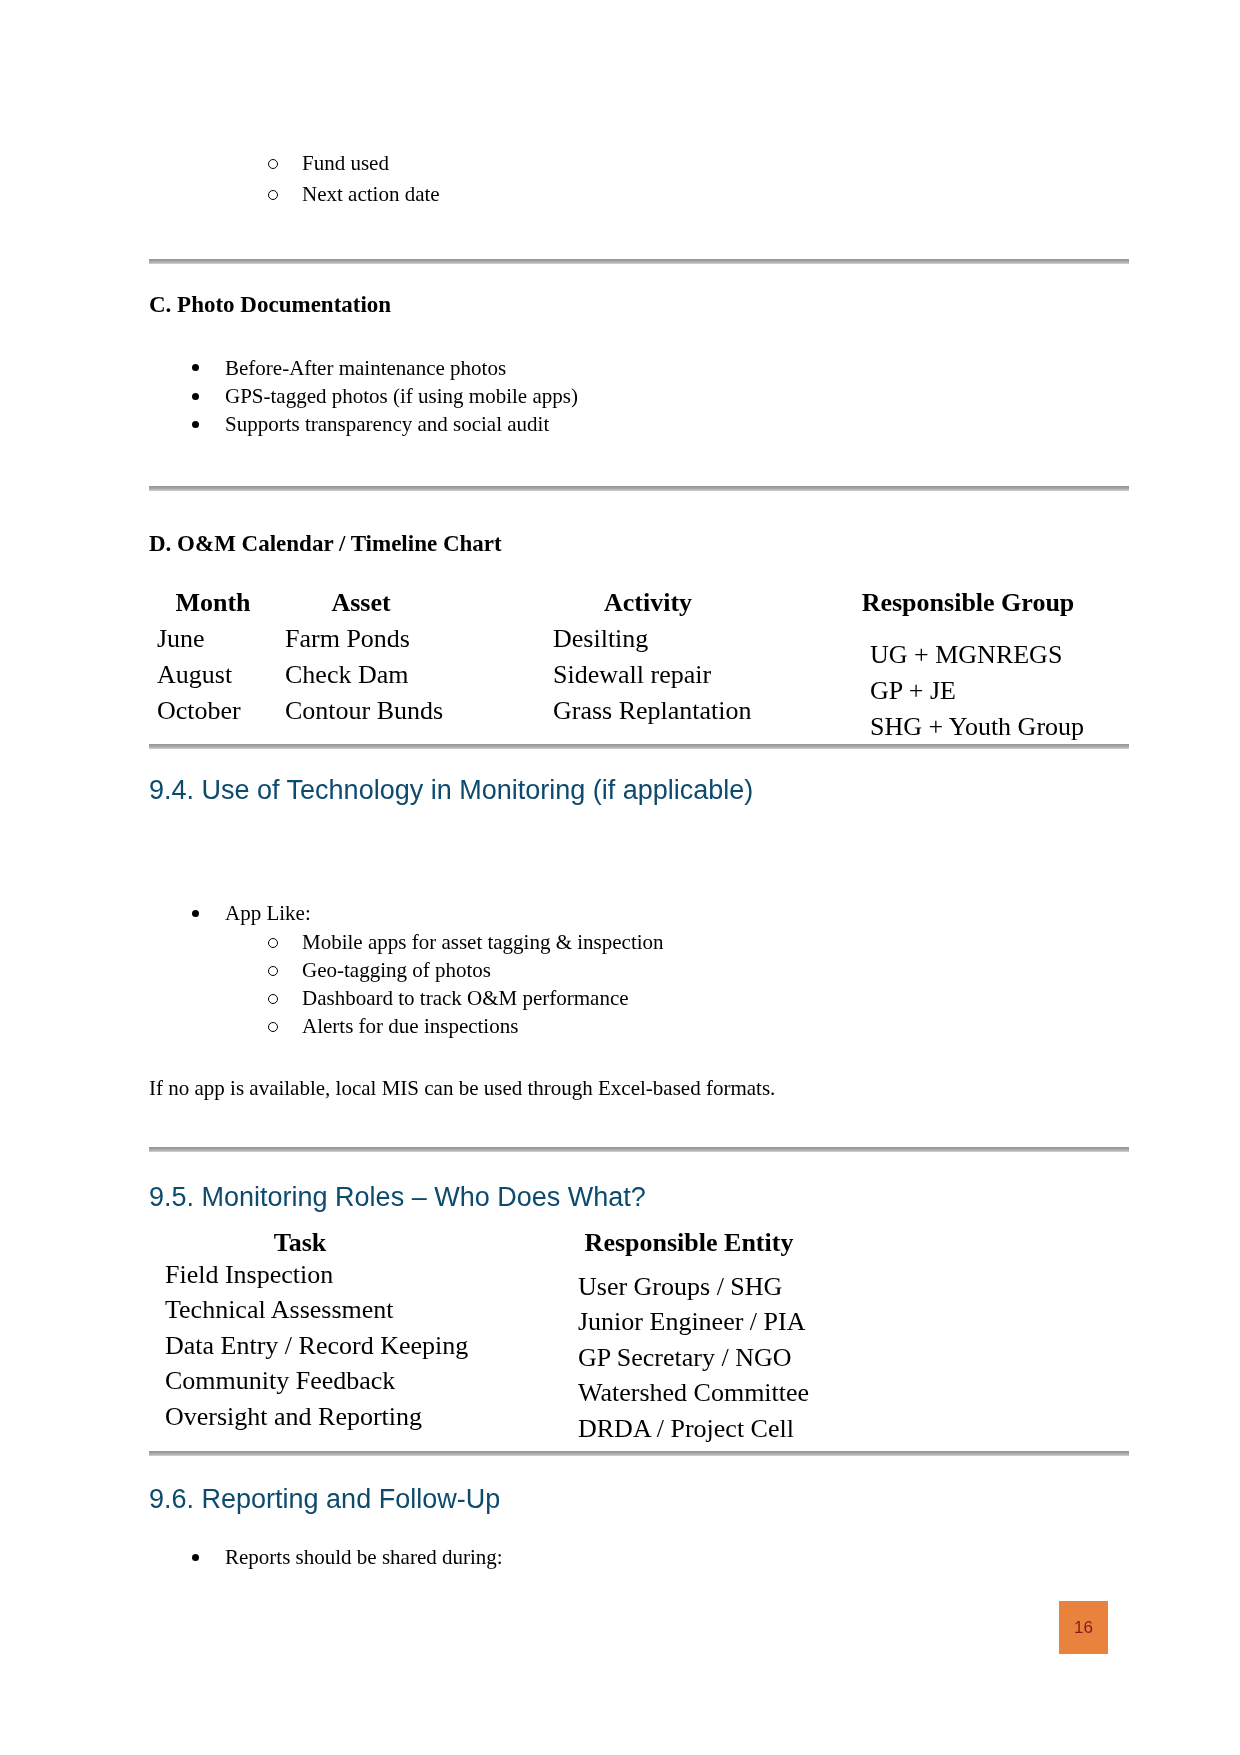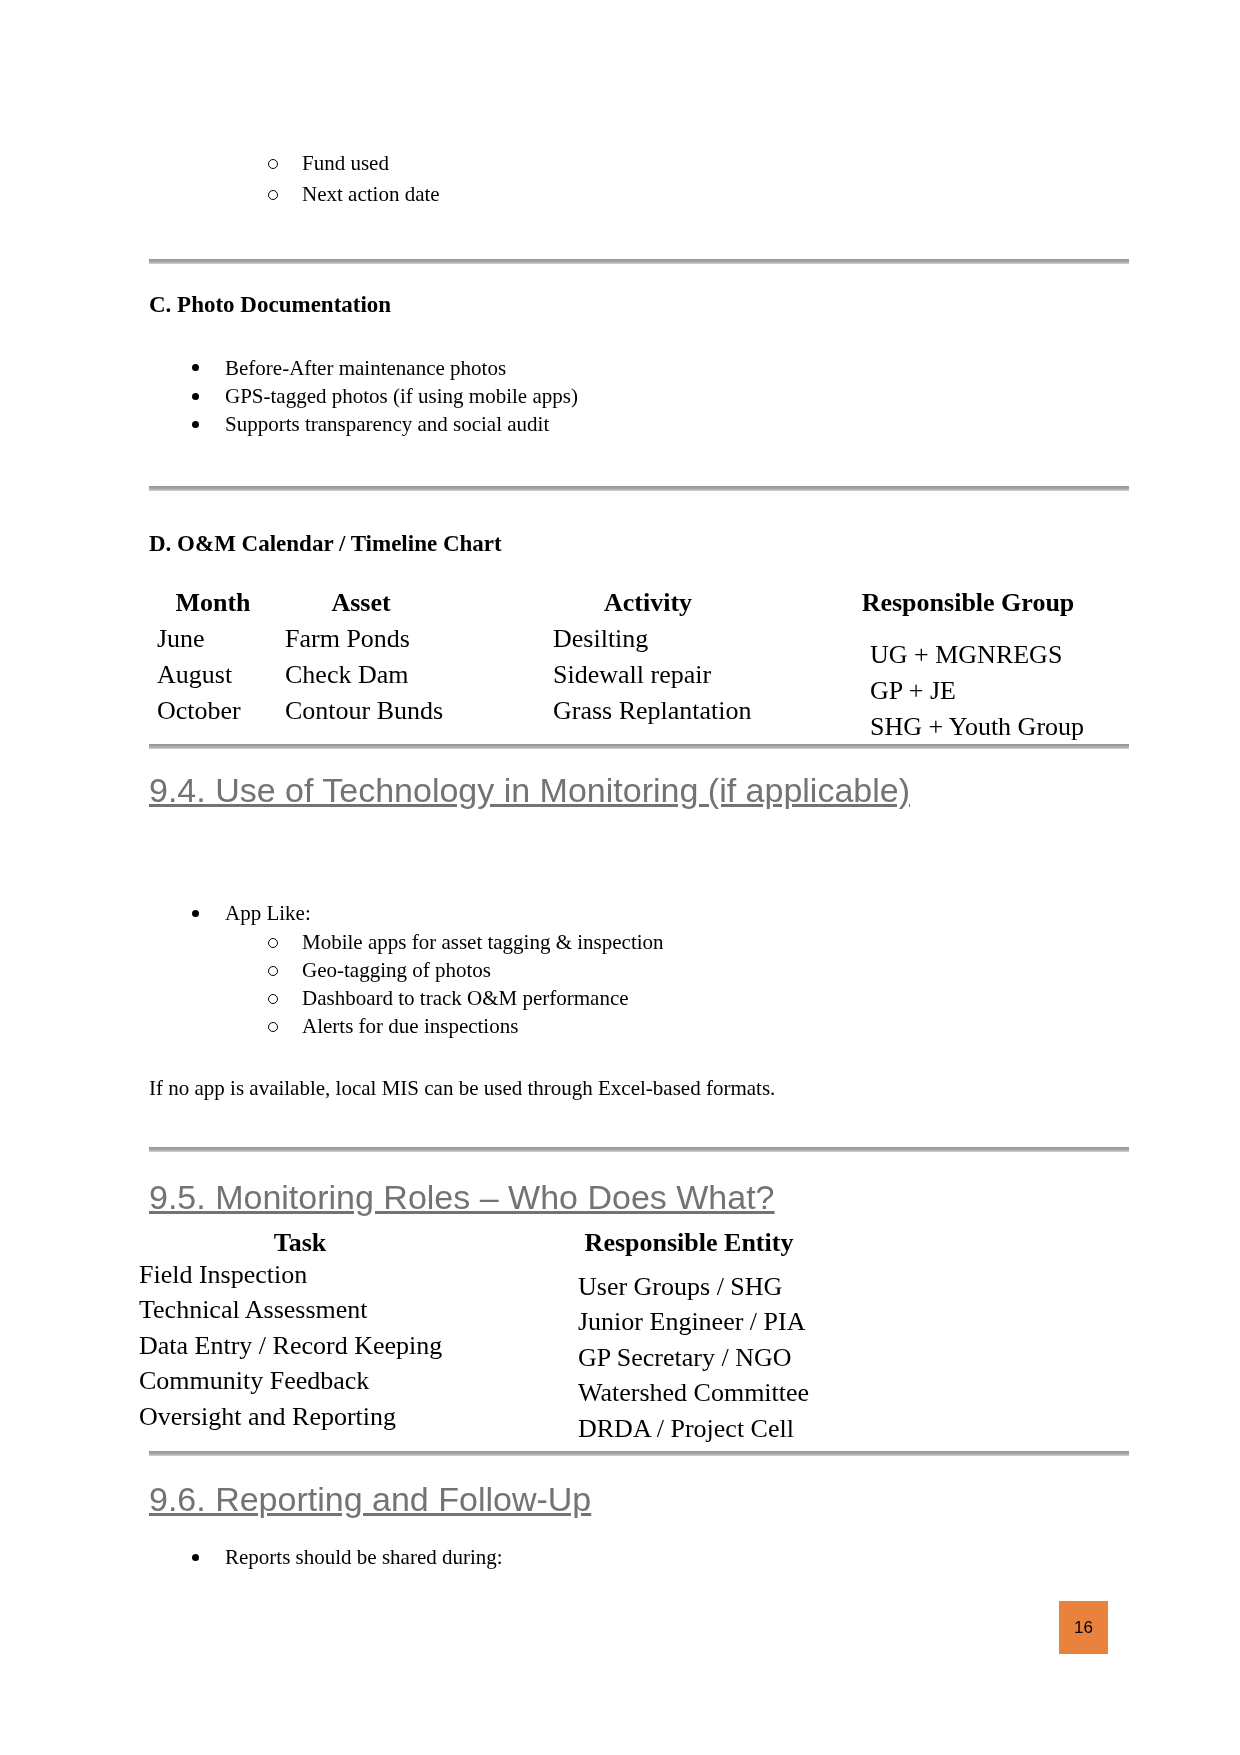--- a/index.html
+++ b/index.html
@@ -1,39 +1,39 @@
 <!DOCTYPE html>
 <html><head>
 <meta charset="utf-8">
 <style>
   html,body{margin:0;padding:0;background:#ffffff;}
   .page{position:relative;width:1240px;height:1755px;background:#ffffff;overflow:hidden;
         font-family:"Liberation Serif",serif;color:#000;}
   .abs{position:absolute;white-space:nowrap;}
   .body-text{font-size:21px;line-height:26px;}
   .bold-head{font-size:23px;font-weight:bold;line-height:28px;}
-  .blue-head{font-family:"Liberation Sans",sans-serif;font-size:34px;line-height:33px;
-             color:#737373;font-weight:400;text-decoration:underline;}
+  .blue-head{font-family:"Liberation Sans",sans-serif;font-size:27px;line-height:33px;
+             color:#0c4a6e;font-weight:400;}
   .rule{position:absolute;left:149px;width:980px;height:5px;
         background:linear-gradient(180deg,#949494 0%,#a9a9a9 55%,#d2d2d2 100%);}
   .dot{position:absolute;width:7px;height:7px;background:#000;border-radius:50%;}
   .circ{position:absolute;width:10px;height:10px;border:1.5px solid #000;border-radius:50%;
         box-sizing:border-box;background:transparent;}
   .th{font-weight:bold;}
   .ctr{transform:translateX(-50%);}
   .trow{position:absolute;left:0;width:1240px;height:26px;}
   .trow span{position:absolute;white-space:nowrap;font-size:26px;line-height:26px;}
   
   .d-h1{left:213px;} .d-h2{left:361px;} .d-h3{left:648px;} .d-h4{left:968px;}
   .d-c1{left:157px;} .d-c2{left:285px;} .d-c3{left:553px;} .d-c4{left:870px;margin-top:16px;}
   
   .m-h1{left:300px;} .m-h2{left:689px;}
-  .m-c1{left:139px;text-align:right;} .m-c2{left:578px;margin-top:12px;}
+  .m-c1{left:165px;text-align:right;} .m-c2{left:578px;margin-top:12px;}
   .badge{position:absolute;left:1059px;top:1601px;width:49px;height:53px;background:#E8823C;
-         color:#000000;font-family:"Liberation Sans",sans-serif;font-size:17px;
+         color:#7f1d1d;font-family:"Liberation Sans",sans-serif;font-size:17px;
          display:flex;align-items:center;justify-content:center;}
 </style>
 </head>
 <body>
 
 <div class="page">
 
   <span class="circ" style="left:268px;top:159px;"></span>
   <div class="abs body-text" style="left:302px;top:150px;">Fund used</div>
   <span class="circ" style="left:268px;top:190px;"></span>

